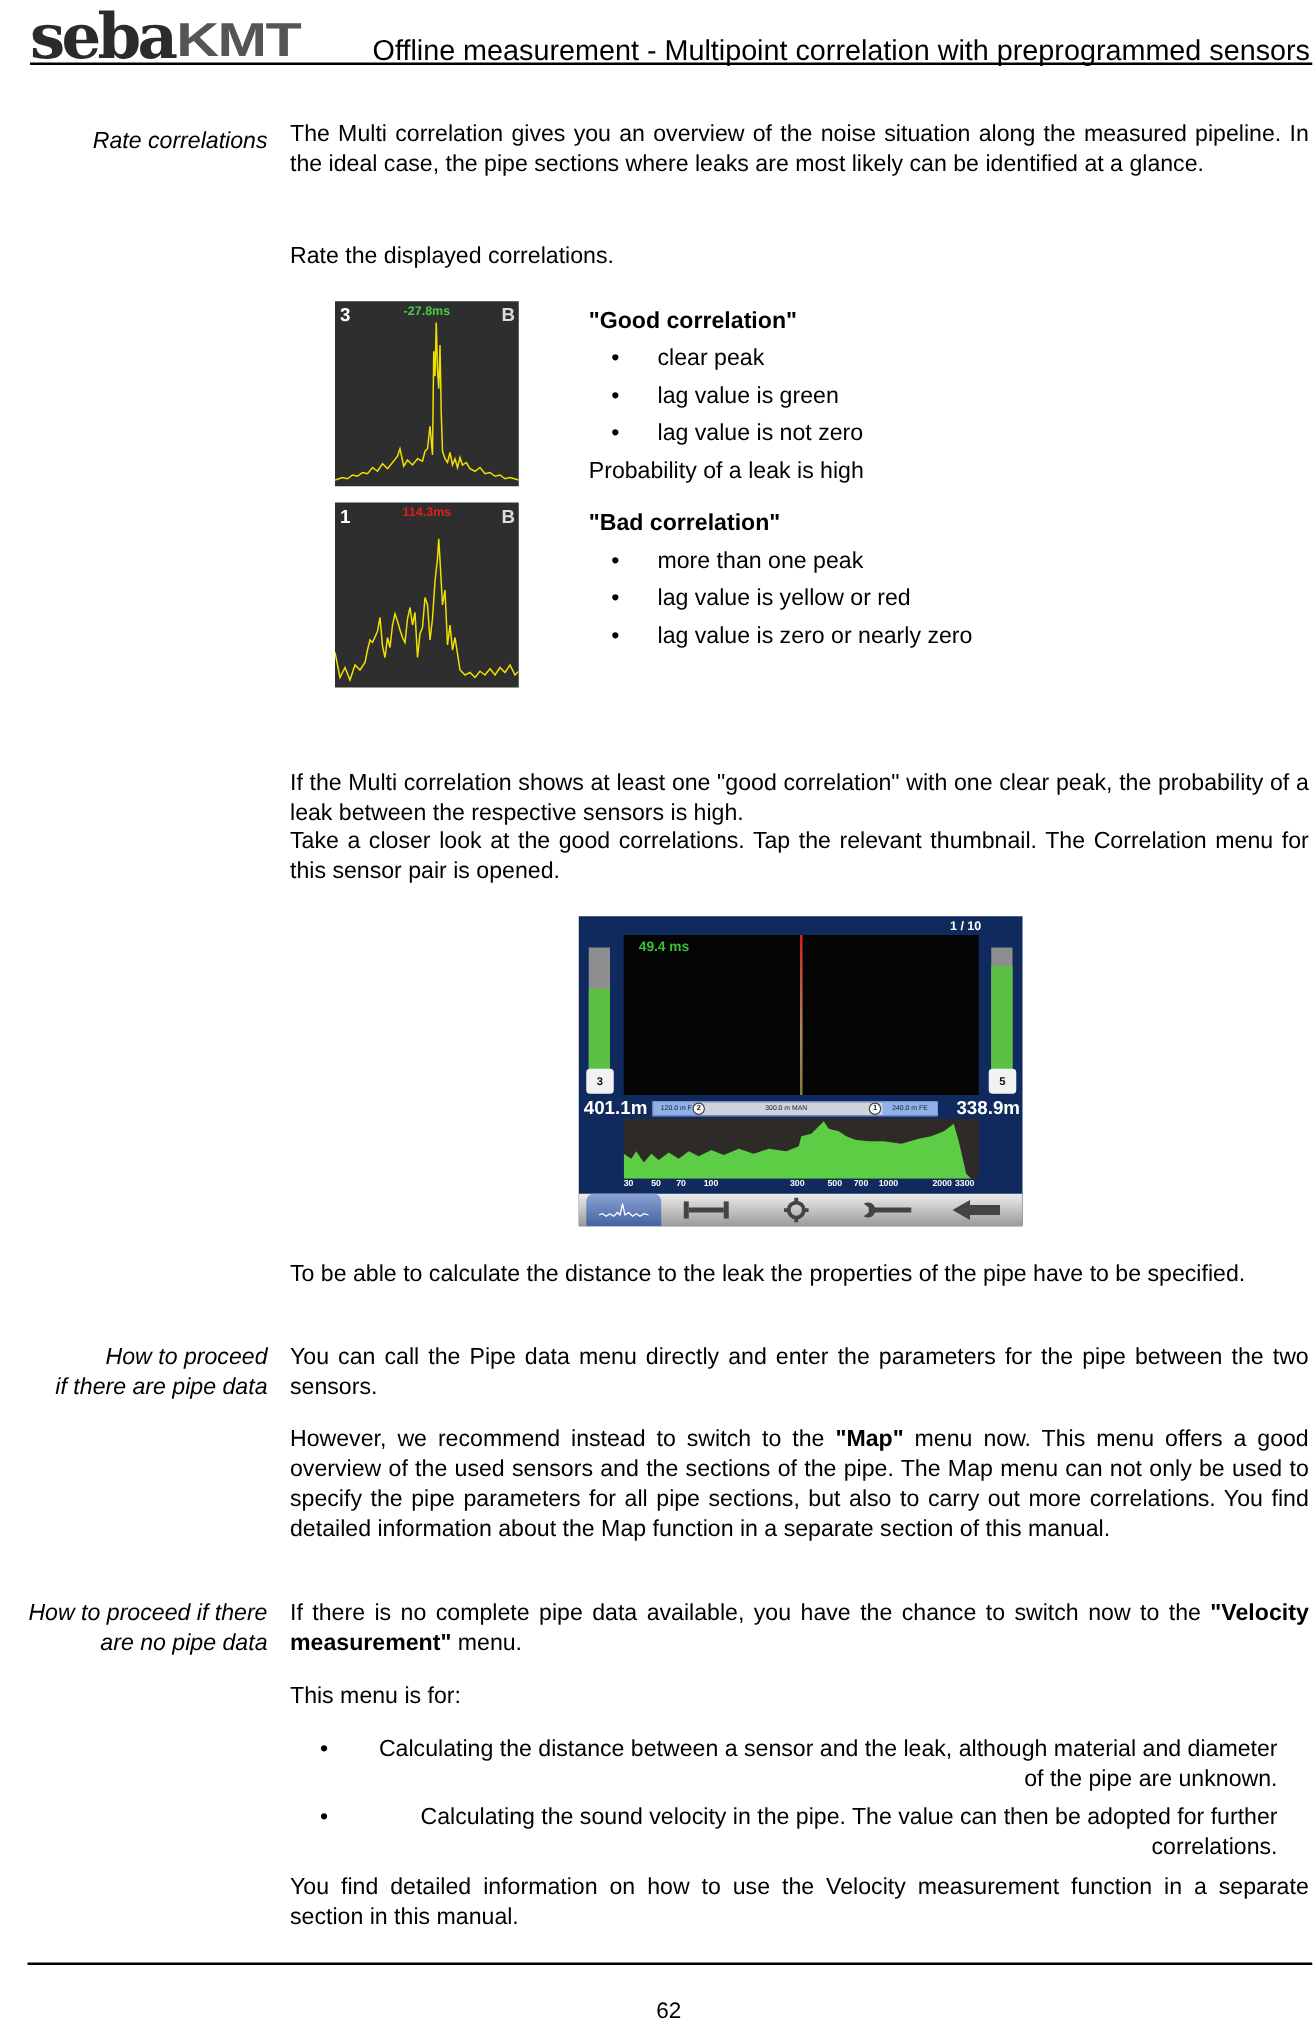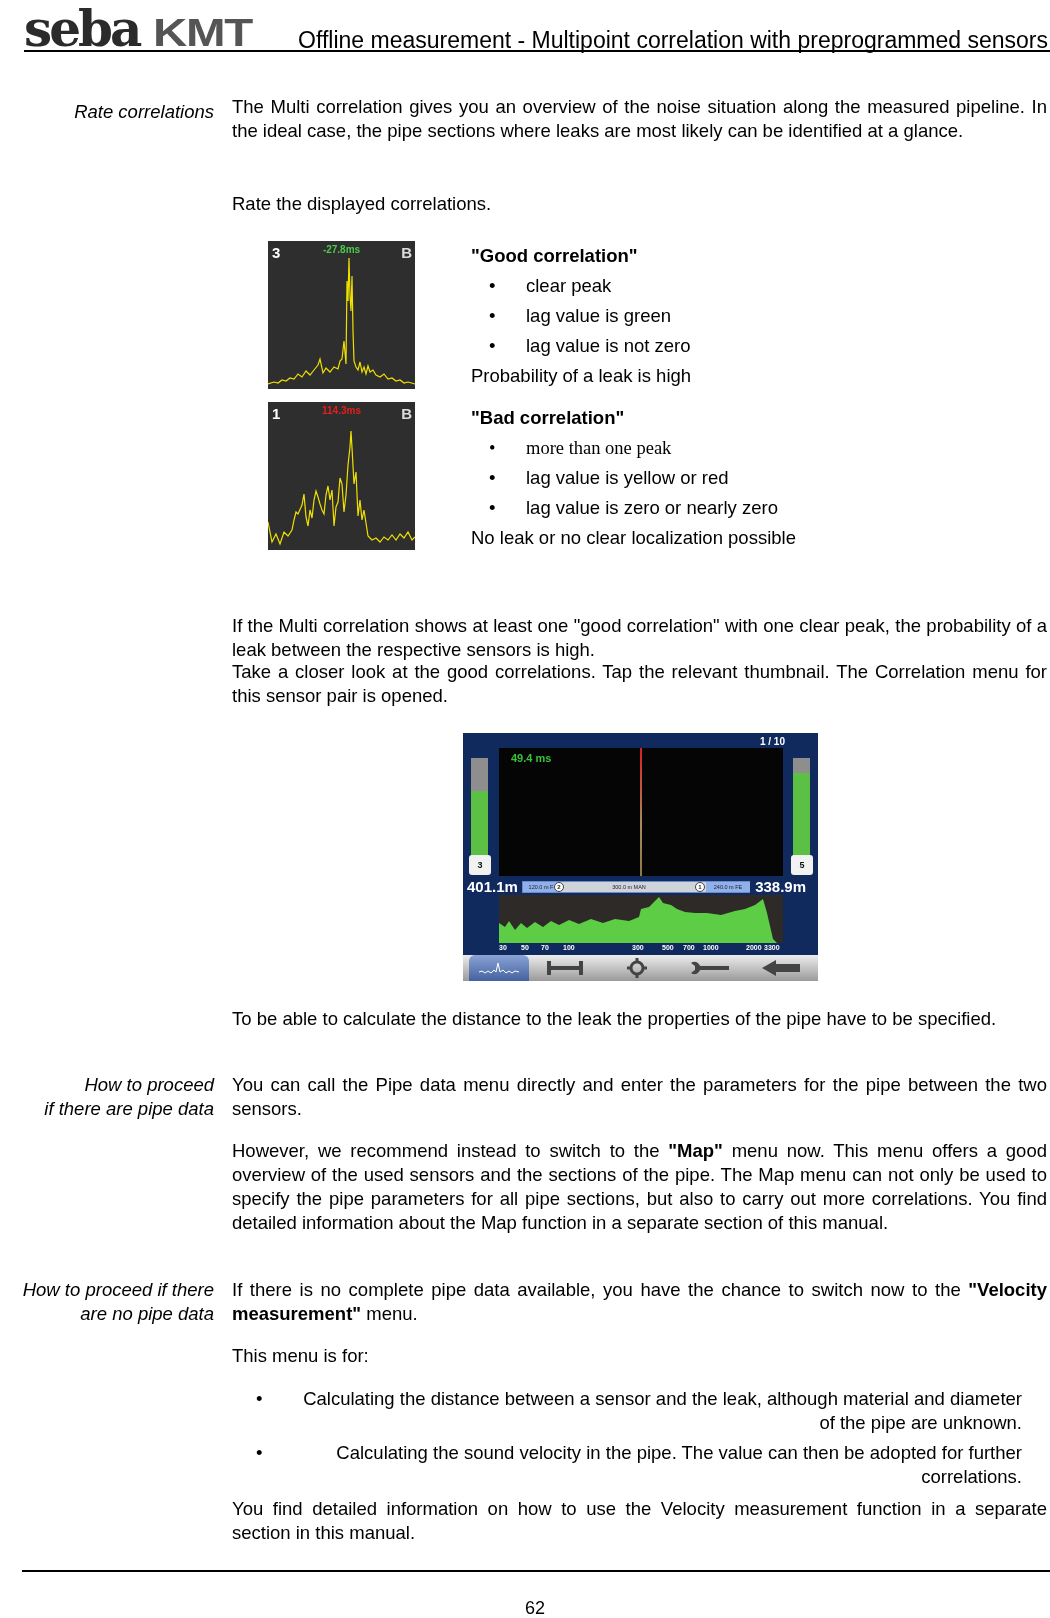--- a/index.html
+++ b/index.html
@@ -1,18 +1,18 @@
 <!DOCTYPE html>
 <html><head>
 <meta charset="utf-8">
 <style>
   * { box-sizing: border-box; margin: 0; padding: 0; }
   html, body { width: 1050px; height: 1618px; background: #fff; overflow: hidden; }
   body { position: relative; font-family: "Liberation Sans", sans-serif; color: #000; font-size: 18px; }
-  .abs { position: absolute; gap: 12px; }
+  .abs { position: absolute; }
   .logo { left: 24px; top: 8px; height: 42px; display: flex; align-items: flex-end; }
   .logo .seba { font-family: "DejaVu Serif", serif; font-weight: bold; font-size: 50px; letter-spacing: -3px; color: #2b2b2b; line-height: 42px; }
   .logo .kmt { font-family: "Liberation Sans", sans-serif; font-weight: bold; font-size: 38px; color: #555; line-height: 34px; margin-left: 2px; letter-spacing: -1px; transform: scaleX(1.25); transform-origin: left; }
   .header-title { right: 2px; top: 27px; font-size: 23px; white-space: nowrap; }
   .header-line { left: 24px; right: 0; top: 50px; height: 1.5px; background: #000; }
   .footer-line { left: 22px; right: 0; top: 1570px; height: 2px; background: #000; }
   .page-num { left: 0; width: 1070px; text-align: center; top: 1598px; font-size: 18px; }
   .side { right: 836px; text-align: right; font-style: italic; font-size: 18.5px; line-height: 24px; white-space: nowrap; }
   .para { left: 232px; width: 815px; font-size: 18.5px; line-height: 24px; text-align: justify; }
   .para b { font-weight: bold; }
@@ -81,45 +81,44 @@
   <svg width="147" height="148">
     <polyline fill="none" stroke="#f0e000" stroke-width="1.2" points="0,120 4,140 8,132 12,142 16,130 20,134 24,128 26,118 28,110 30,112 34,103 36,92 38,115 40,124 42,108 44,116 46,98 48,89 50,95 52,102 54,108 56,112 58,93 60,84 62,98 64,88 66,124 68,105 70,100 72,76 74,82 76,110 78,93 80,63 82,45 83,29 84,46 86,82 88,70 90,114 92,98 94,118 96,108 100,134 104,138 108,136 112,140 116,135 120,138 124,133 128,138 132,132 136,136 140,130 144,138 147,135"></polyline>
   </svg>
   <span class="tl">1</span>
   <span class="tc" style="color:#e0201c;">114.3ms</span>
   <span class="tr">B</span>
 </div>
 
 <div class="abs cl" style="top:406px;">
   <div class="h">"Bad correlation"</div>
-  <div class="bul" style="margin-top:6px;font-family:Liberation Serif, serif;">more than one peak</div>
+  <div class="bul" style="margin-top:6px;">more than one peak</div>
   <div class="bul" style="margin-top:6px;">lag value is yellow or red</div>
   <div class="bul" style="margin-top:6px;">lag value is zero or nearly zero</div>
-  <div style="margin-top:6px;">No leak or no clear localization possible</div>
 </div>
 
 <div class="abs para" style="top:614px;">If the Multi correlation shows at least one "good correlation" with one clear peak, the probability of a leak between the respective sensors is high.</div>
 <div class="abs para" style="top:660px;">Take a closer look at the good correlations. Tap the relevant thumbnail. The Correlation menu for this sensor pair is opened.</div>
 
 <div class="abs device">
   <span class="counter">1 / 10</span>
   <div class="bar" style="left:8px; top:25px; height:103px;">
       <div class="fill" style="height:68%;"></div>
     </div>
   <div class="bar" style="left:330px; top:25px; height:103px;">
       <div class="fill" style="height:85%;"></div>
     </div>
   <div class="sbox" style="left:6px; top:122px;">3</div>
   <div class="sbox" style="left:328px; top:122px;">5</div>
   <div class="plot">
     <span class="lag">49.4 ms</span>
     <div class="peak"></div>
   </div>
   <span class="dist" style="left:4px;">401.1m</span>
-  <span class="dist" style="right:12px;">338.9m</span>
+  <span class="dist" style="right:2px;">338.9m</span>
   <div class="pipebar">
     <div class="seg" style="left:0; width:36px; background:#8fb0e8;">120.0 m F</div>
     <div class="node" style="left:31px;">2</div>
     <div class="seg" style="left:42px; width:128px;">300.0 m MAN</div>
     <div class="node" style="left:172px;">1</div>
     <div class="seg" style="left:183px; width:44px; background:#8fb0e8;">240.0 m FE</div>
   </div>
   <div class="spec">
     <svg width="284" height="48">
       <polygon fill="#5ccd45" points="0,48 0,28 6,32 10,26 16,35 22,28 28,33 36,27 44,32 52,26 60,30 70,25 80,29 92,24 104,28 116,24 130,26 140,22 142,14 150,12 156,6 160,2 164,8 172,10 178,14 186,17 196,18 208,18 222,20 236,16 246,14 256,10 264,4 268,18 274,44 278,48"></polygon>

